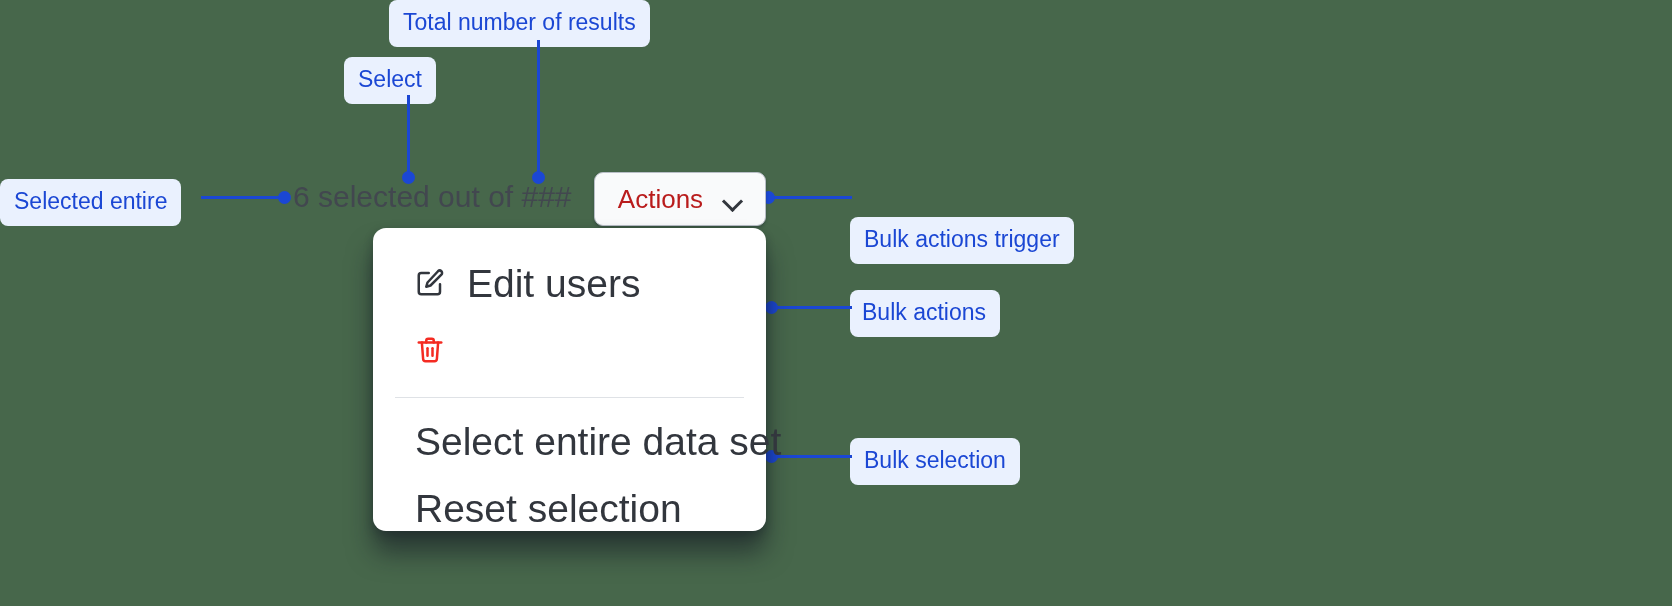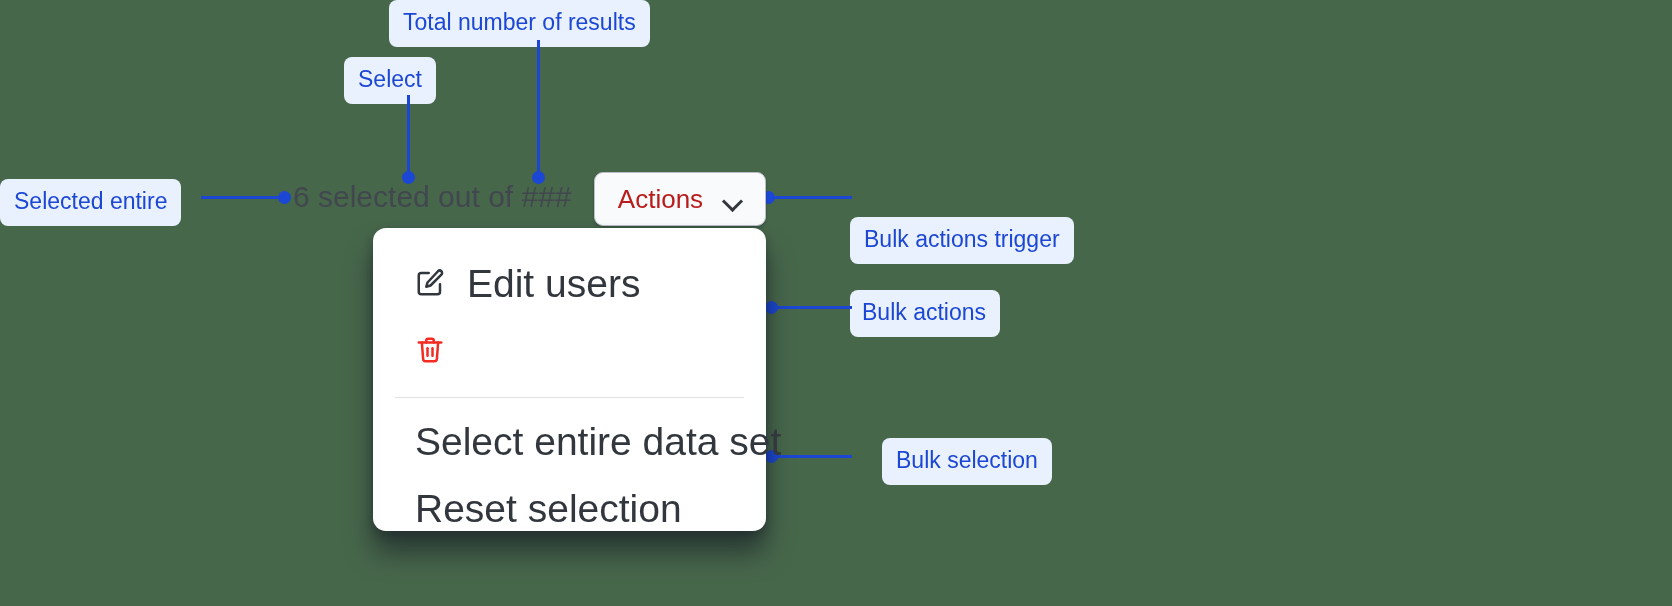--- a/index.html
+++ b/index.html
@@ -158,21 +158,21 @@
   <div class="dot" style="left:278px; top:191px;"></div>
 
   <div class="callout" style="left:850px; top:185px;margin-top:32px;">Bulk actions trigger</div>
   <div class="lead-h" style="left:768px; top:196px; width:84px;"></div>
   <div class="dot" style="left:762px; top:191px;"></div>
 
   <div class="callout" style="left:850px; top:290px;padding-left:12px;">Bulk actions</div>
   <div class="lead-h" style="left:770px; top:306px; width:82px;"></div>
   <div class="dot" style="left:765px; top:301px;"></div>
 
-  <div class="callout" style="left:882px; top:438px;">Bulk selection</div>
+  <div class="callout" style="left:850px; top:438px;">Bulk selection</div>
   <div class="lead-h" style="left:770px; top:455px; width:82px;"></div>
   <div class="dot" style="left:765px; top:450px;"></div>
 
   <div class="count-message" style="left:293px; top:182px;">6 selected out of ###</div>
 
   <div class="actions-btn">
     <span class="btn-label">Actions</span>
     <span class="chev"></span>
   </div>
 

